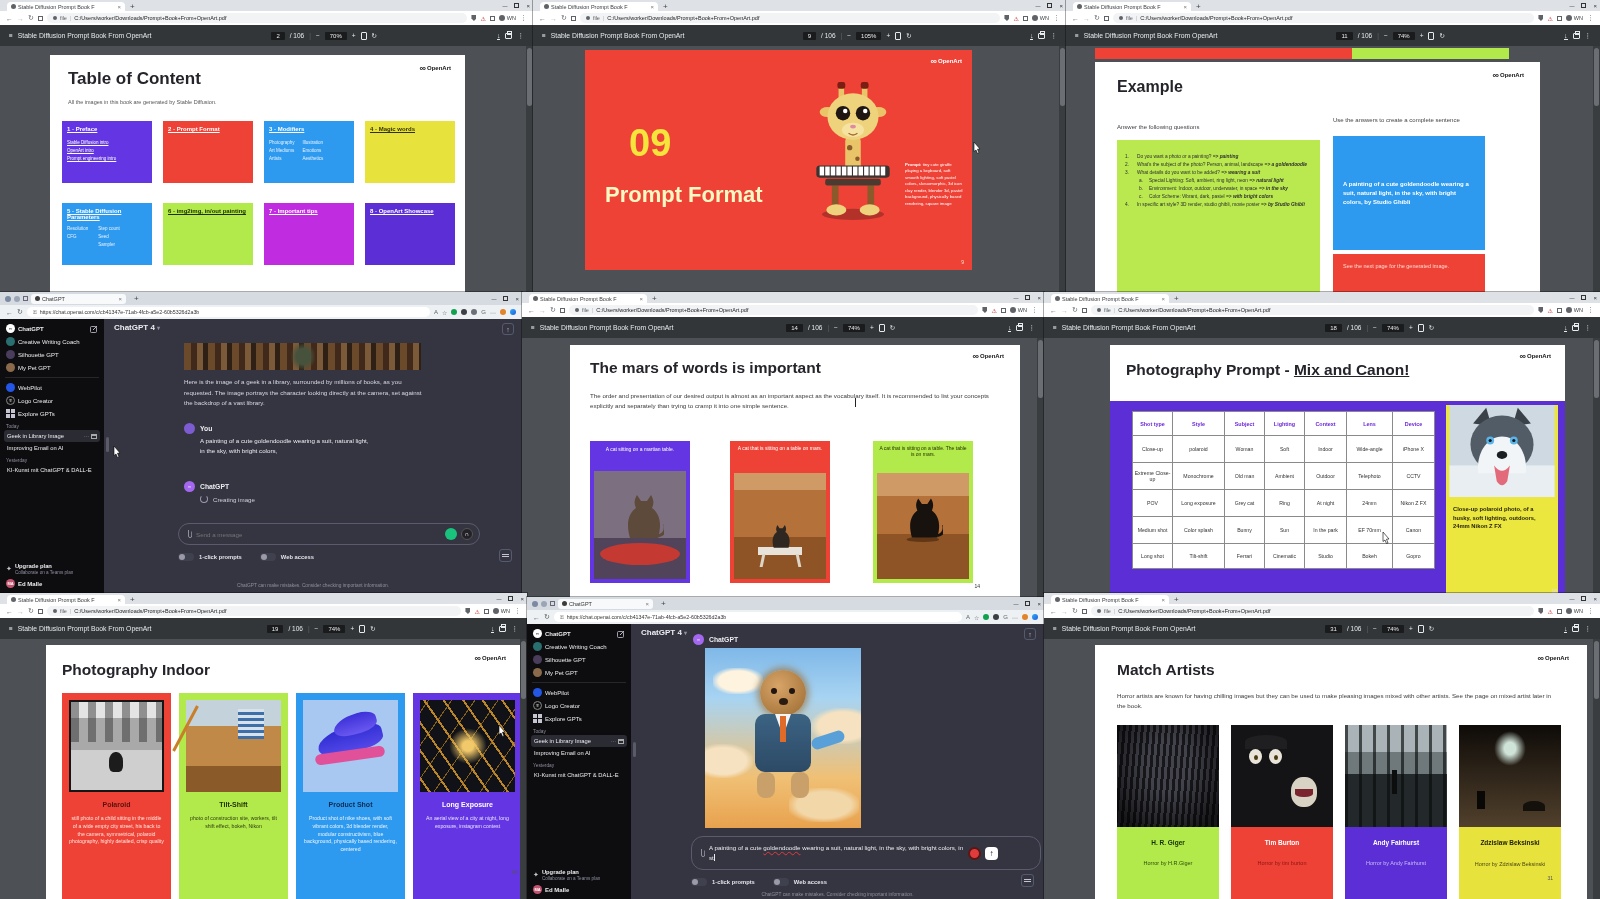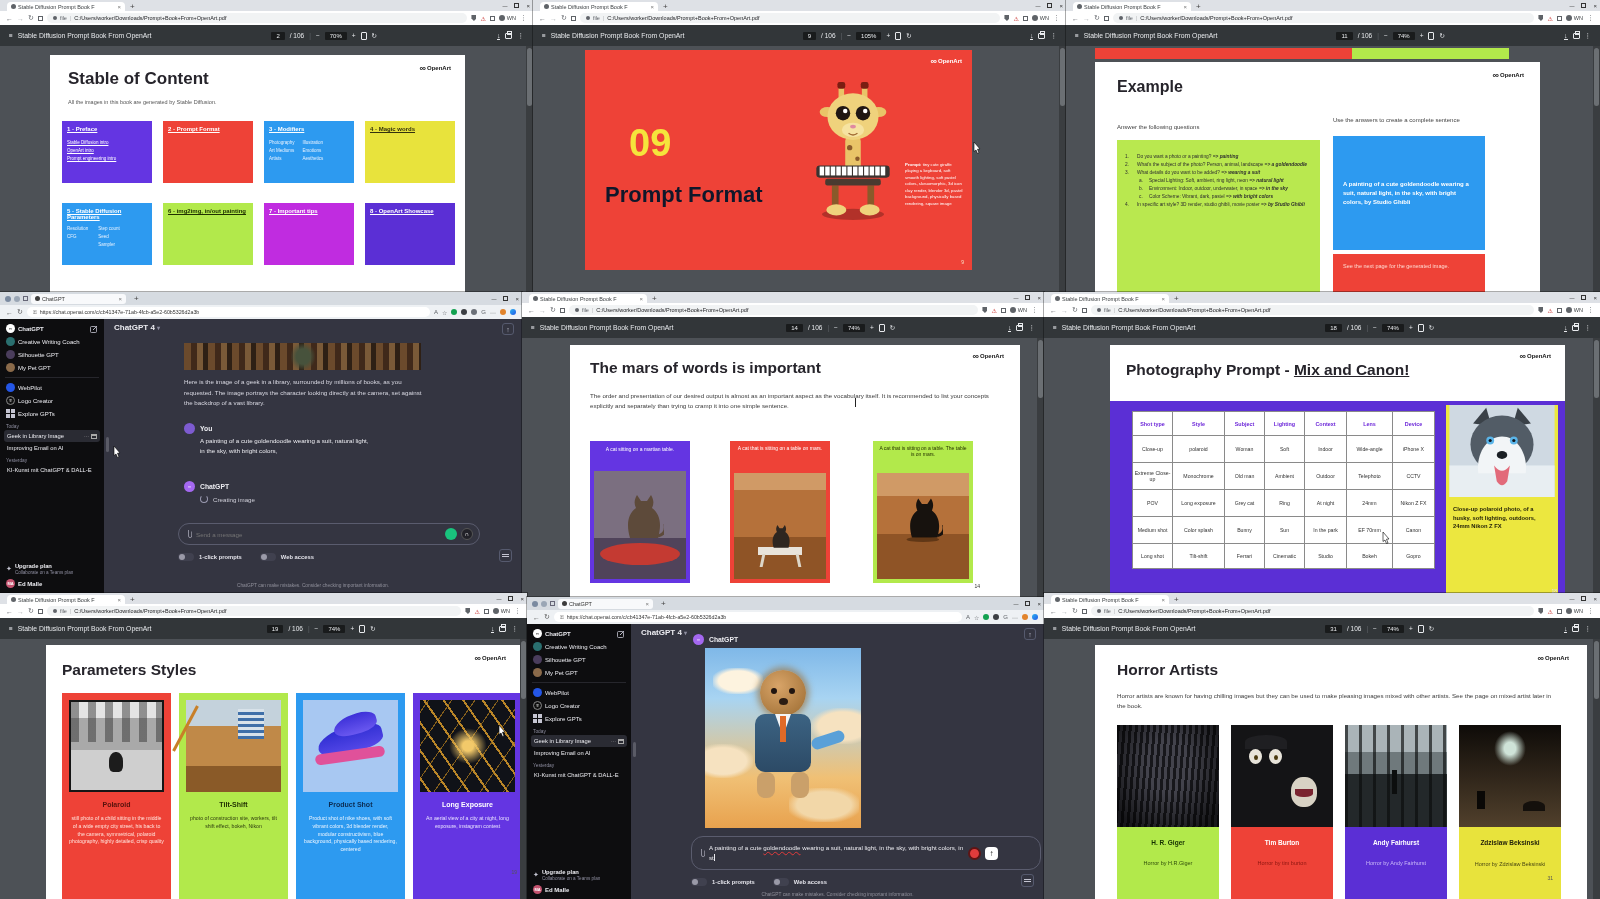--- a/index.html
+++ b/index.html
@@ -127,21 +127,21 @@
     <span style="margin-left:auto;" class="dl">↓</span>
       <span class="prn"></span>
       <span>⋮</span>
   </div>
   <div class="pbody">
     <div class="page" style="left:50px;top:9px;width:415px;height:237px;">
       <div class="oa" style="right:14px;top:10px;">
           <span class="inf">∞</span>
           <span>OpenArt</span>
         </div>
-      <div style="position:absolute;left:18px;top:14px;font-size:17px;font-weight:bold;color:#26242b;">Stable of Content</div>
+      <div style="position:absolute;left:18px;top:14px;font-size:17px;font-weight:bold;color:#26242b;">Table of Content</div>
       <div style="position:absolute;left:18px;top:44px;font-size:5.5px;color:#555;">All the images in this book are generated by Stable Diffusion.</div>
       <div style="position:absolute;left:12px;top:66px;right:10px;display:grid;grid-template-columns:repeat(4,1fr);gap:20px 11px;">
         <div style="background:#6435e2;height:62px;padding:5px;color:#fff;">
           <div class="card-lbl" style="font-size:6px;">1 - Preface</div>
           <div style="font-size:4.5px;text-decoration:underline;margin-top:8px;">Stable Diffusion intro</div>
           <div style="font-size:4.5px;text-decoration:underline;margin-top:3px;">OpenArt intro</div>
           <div style="font-size:4.5px;text-decoration:underline;margin-top:3px;">Prompt engineering intro</div>
         </div>
         <div style="background:#ee4237;height:62px;padding:5px;color:#fff;">
             <div class="card-lbl" style="font-size:6px;">2 - Prompt Format</div>
@@ -244,21 +244,21 @@
       <span class="prn"></span>
       <span>⋮</span>
     </div>
   <div class="pbody">
     <div class="page" style="left:52px;top:4px;width:387px;height:220px;background:#ee4237;">
       <div class="oa wht" style="right:10px;top:8px;">
           <span class="inf">∞</span>
           <span>OpenArt</span>
         </div>
       <div style="position:absolute;left:44px;top:72px;font-size:38px;font-weight:800;color:#f5e43c;">09</div>
-      <div style="position:absolute;left:20px;top:132px;font-size:22px;font-weight:800;color:#0f172a;">Prompt Format</div>
+      <div style="position:absolute;left:20px;top:132px;font-size:22px;font-weight:800;color:#fef9c3;">Prompt Format</div>
       <svg viewBox="0 0 90 130" style="position:absolute;left:218px;top:26px;width:100px;height:150px;">
         <ellipse cx="45" cy="122" rx="28" ry="5" fill="rgba(0,0,0,.25)"></ellipse>
         <rect x="26" y="96" width="6" height="22" fill="#8a5a2a"></rect>
           <rect x="58" y="96" width="6" height="22" fill="#8a5a2a"></rect>
         <rect x="20" y="90" width="50" height="6" rx="2" fill="#4a3a30"></rect>
         <rect x="38" y="50" width="14" height="34" rx="6" fill="#e9c468"></rect>
         <circle cx="42" cy="62" r="2.4" fill="#8a5a2a"></circle>
           <circle cx="49" cy="72" r="2" fill="#8a5a2a"></circle>
         <rect x="12" y="78" width="66" height="11" rx="3" fill="#3a3330"></rect>
         <g fill="#fff">
@@ -846,21 +846,21 @@
       <span style="margin-left:auto;" class="dl">↓</span>
       <span class="prn"></span>
       <span>⋮</span>
     </div>
   <div class="pbody">
     <div class="page" style="left:46px;top:6px;width:474px;height:254px;">
       <div class="oa" style="right:14px;top:10px;">
           <span class="inf">∞</span>
           <span>OpenArt</span>
         </div>
-      <div style="position:absolute;left:16px;top:16px;font-size:15.5px;font-weight:bold;color:#26242b;">Parameters Styles</div>
+      <div style="position:absolute;left:16px;top:16px;font-size:15.5px;font-weight:bold;color:#26242b;">Photography Indoor</div>
       <div style="position:absolute;left:16px;top:48px;width:109px;bottom:0;background:#ee4237;padding:7px;">
         <div style="height:92px;border:2px solid #151515;background:linear-gradient(180deg,#e4e4e4 0 18%,#a9a9a9 18% 55%,#cfcfcf 55%);position:relative;">
           <div style="position:absolute;inset:0 0 55% 0;background:repeating-linear-gradient(90deg,rgba(40,40,40,.45) 0 8px,transparent 8px 17px);"></div>
           <div style="position:absolute;left:42%;bottom:18px;width:14px;height:20px;border-radius:45% 45% 30% 30%;background:#1c1c1c;"></div>
         </div>
         <div style="text-align:center;font-size:7px;font-weight:bold;color:#58120c;margin-top:9px;">Polaroid</div>
         <div style="text-align:center;font-size:5.2px;color:#ffe3dc;line-height:1.5;margin-top:7px;">still photo of a child sitting in the middle of a wide empty city street, his back to the camera, symmetrical, polaroid photography, highly detailed, crisp quality</div>
       </div>
       <div style="position:absolute;left:133px;top:48px;width:109px;bottom:0;background:#b2e94b;padding:7px;">
         <div style="height:92px;background:linear-gradient(180deg,#c4d2dc 0 28%,#c08948 28% 72%,#8a5a28 72%);position:relative;">
@@ -1096,21 +1096,21 @@
       <span style="margin-left:auto;" class="dl">↓</span>
       <span class="prn"></span>
       <span>⋮</span>
     </div>
   <div class="pbody">
     <div class="page" style="left:51px;top:6px;width:492px;height:254px;">
       <div class="oa" style="right:18px;top:10px;">
           <span class="inf">∞</span>
           <span>OpenArt</span>
         </div>
-      <div style="position:absolute;left:22px;top:16px;font-size:15.5px;font-weight:bold;color:#26242b;">Horror Artists</div>
+      <div style="position:absolute;left:22px;top:16px;font-size:15.5px;font-weight:bold;color:#26242b;">Match Artists</div>
       <div style="position:absolute;left:22px;top:46px;width:442px;font-size:6.2px;line-height:1.55;color:#3a3a3a;">Horror artists are known for having chilling images but they can be used to make pleasing images mixed with other artists. See the page on mixed artist later in the book.</div>
       <div style="position:absolute;left:22px;top:80px;width:102px;">
         <div style="height:102px;background:repeating-linear-gradient(95deg,#17171b 0 3px,#43434c 3px 6px);">
             <div style="width:100%;height:100%;background:radial-gradient(ellipse at 50% 40%,transparent 30%,rgba(0,0,0,.65) 85%);"></div>
           </div>
         <div style="height:88px;background:#b2e94b;text-align:center;padding-top:12px;">
           <div style="font-size:6.5px;font-weight:bold;color:#143000;">H. R. Giger</div>
           <div style="font-size:5.5px;color:#2f4d0a;margin-top:14px;">Horror by H.R.Giger</div>
         </div>
       </div>

